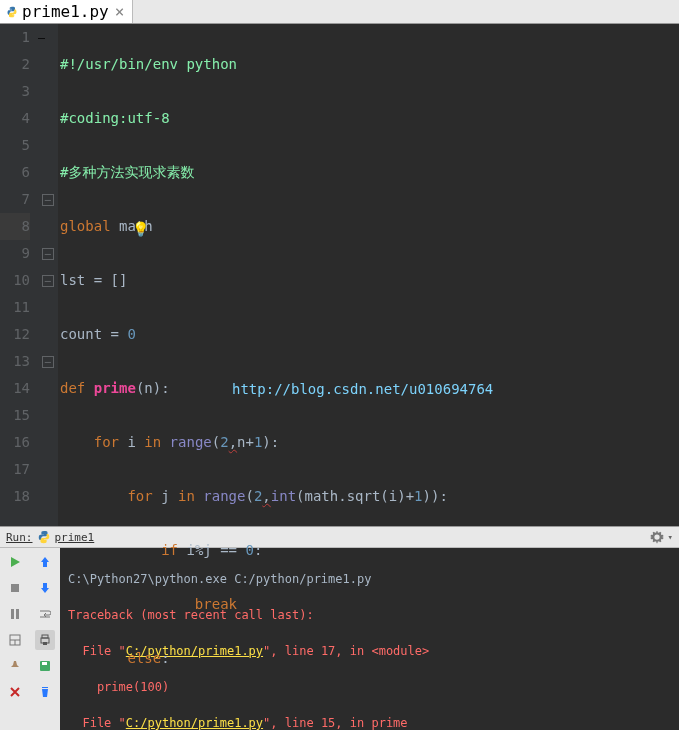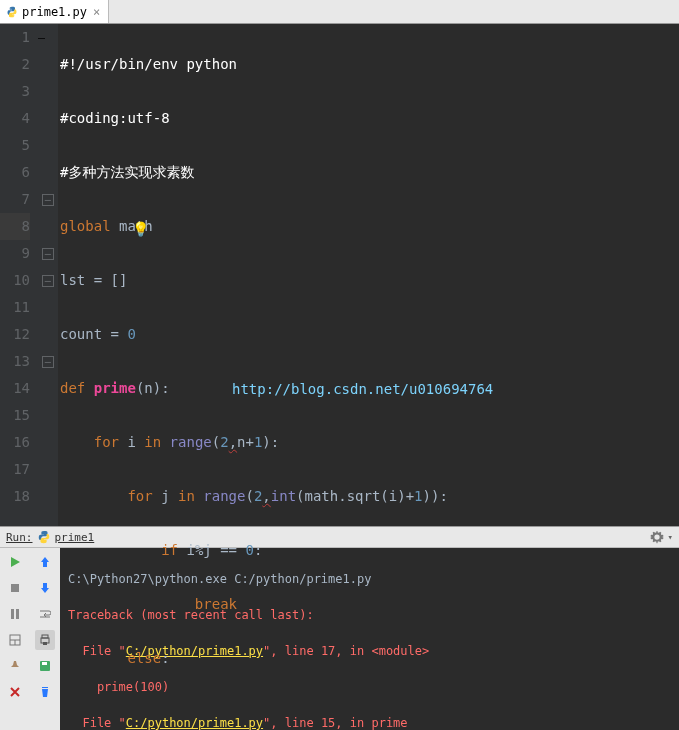--- a/index.html
+++ b/index.html
@@ -1,34 +1,34 @@
 <!DOCTYPE html>
 <html><head>
   <meta charset="utf-8">
   <style>
     * { margin: 0; padding: 0; box-sizing: border-box; }
     body { font-family: "Consolas", "Monaco", monospace; font-size: 12px; width: 679px; height: 730px; overflow: hidden; background: #2b2b2b; }
     
     
     .tab-bar { background: #e8e8e8; height: 24px; display: flex; align-items: stretch; border-bottom: 1px solid #999; }
-    .tab { background: #fff; display: flex; align-items: center; padding: 0 6px; gap: 4px; border-right: 1px solid #bbb; font-size: 12px; text-align: center; }
+    .tab { background: #fff; display: flex; align-items: center; padding: 0 6px; gap: 4px; border-right: 1px solid #bbb; font-size: 16px; text-align: center; }
     .tab .py-icon { width: 12px; height: 12px; display: inline-flex; align-items: center; justify-content: center; }
     .tab .py-icon svg { width: 12px; height: 12px; }
     .tab .close { color: #888; cursor: pointer; padding: 0 2px; }
     
     
     .editor { display: flex; height: 502px; background: #2b2b2b; font-family: "Consolas", monospace; font-size: 14px; line-height: 27px; }
     .gutter { width: 38px; background: #313335; color: #606366; text-align: right; padding-right: 8px; user-select: none; }
     .gutter-fold { width: 20px; background: #313335; }
     .code { flex: 1; color: #a9b7c6; white-space: pre; position: relative; padding-left: 2px; }
     .line { height: 27px; }
     .line.hl-active { background: #3a3a3a; }
     
     .k { color: #cc7832; }
-    .c { color: #ffffff; }
+    .c { color: #86efac; }
     .num { color: #6897bb; }
     .b { color: #8888c6; }
     .fn { color: #ec4899; font-weight: bold; }
     .fold-box { display: inline-block; width: 12px; height: 12px; border: 1px solid #606366; position: relative; margin-left: 4px; margin-top: 8px; }
     .fold-box::after { content: "−"; position: absolute; left: 1px; top: -8px; color: #606366; font-size: 12px; }
     
     .bulb { color: #d4b74e; position: absolute; left: 74px; top: 192px; font-size: 14px; }
     .watermark { position: absolute; color: #7dd3fc; left: 174px; top: 352px; font-size: 14px; }
     .squiggle { text-decoration: underline wavy #bc3f3c; text-decoration-thickness: 1px; text-underline-offset: 2px; }
     

